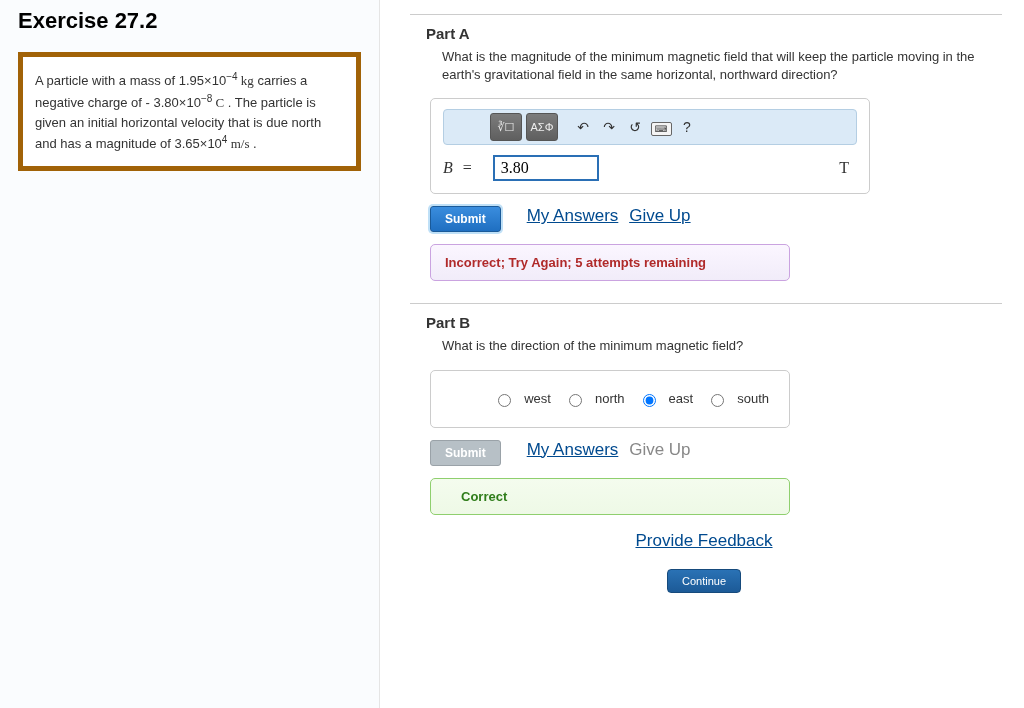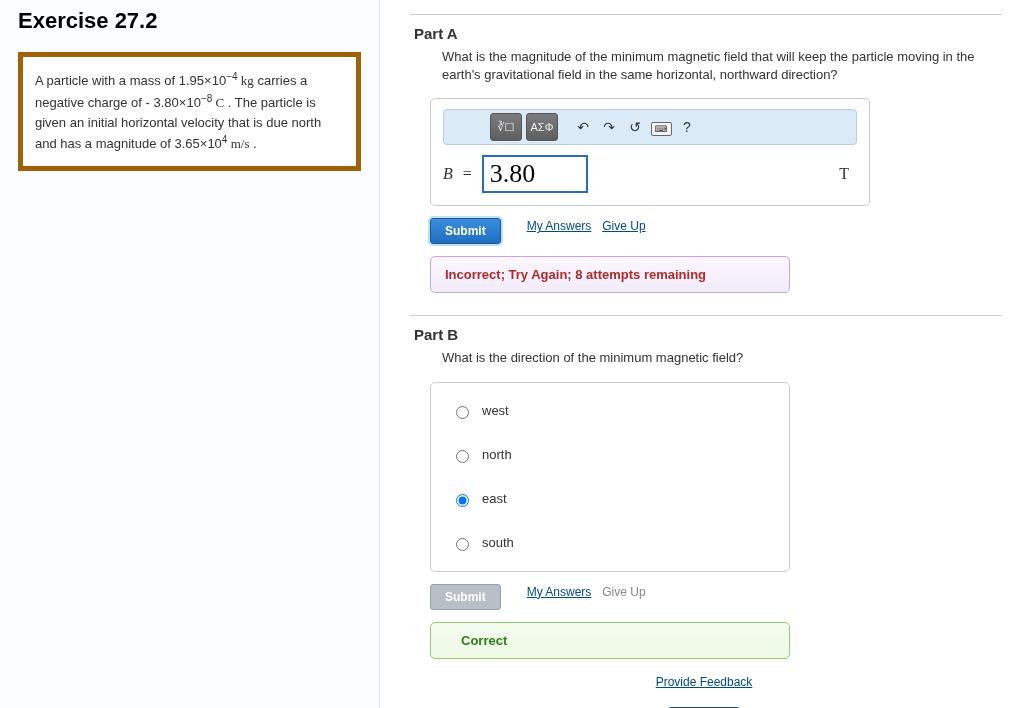--- a/index.html
+++ b/index.html
@@ -42,21 +42,21 @@
     box-sizing: border-box;
   }
   .part {
     border-top: 1px solid #ccc;
     padding-top: 6px;
     margin-top: 4px;
   }
   .part-title {
     font-weight: bold;
     font-size: 15px;
-    margin: 4px 0 6px 4px;
+    margin: 4px 0 6px 16px;
   }
   .part-question {
     margin: 0 0 14px 32px;
     line-height: 1.4;
   }
   .answer-area {
     margin-left: 20px;
     border: 1px solid #ccc;
     border-radius: 5px;
     width: 440px;
@@ -94,25 +94,26 @@
   .formula-row {
     display:flex;
     align-items:center;
     gap:10px;
     font-family:"Times New Roman", serif;
     font-size:16px;
   }
   .formula-row .var { font-style: italic; }
   .value-input {
     font-family: "Times New Roman", serif;
-    font-size: 26px;
+    font-size: 16px;
     padding: 2px 6px;
     width: 90px;
     border: 2px solid #2a6fb5;
     background: #fff;
+    margin-left: 11px;
   }
   .unit-right {
     margin-left: auto;
     padding-right: 8px;
     font-family:"Times New Roman", serif;
     font-size: 16px;
   }
   .submit-row {
     margin: 12px 0 0 20px;
     display:flex;
@@ -131,21 +132,21 @@
   }
   .btn-submit.disabled {
     background: #b7c0c6;
     border-color:#9aa2a8;
     box-shadow:none;
     cursor:default;
   }
   .link {
     color:#004a8f;
     text-decoration: underline;
-    font-size:12px;
+    font-size:17px;
     cursor:pointer;
   }
   .link.disabled { color:#888; text-decoration:none; cursor:default;}
   .feedback {
     margin: 12px 0 0 20px;
     width: 360px;
     border-radius:5px;
     padding: 10px 14px;
     font-weight:bold;
     font-size:13px;
@@ -157,22 +158,22 @@
     color:#b02a2a;
   }
   .feedback.correct {
     border:1px solid #8fcf6e;
     background: linear-gradient(#f4fcee,#eef9e6);
     color:#2f7d1a;
     padding-left:30px;
   }
   .radio-list {
     display:flex;
-    flex-direction:column;
-    gap:28px;
+    flex-direction:row;
+    gap:13px;
     padding: 6px 4px;
     justify-content: flex-end;
   }
   .radio-item { display:flex; align-items:center; gap:10px; font-size:13px;}
   .answer-area.radios { width:360px; padding:14px 16px; }
   .footer-row {
     display:flex;
     justify-content:flex-end;
     align-items:center;
     gap:18px;
@@ -236,21 +237,21 @@
       </div>
 
       <div class="submit-row">
         <button class="btn-submit">Submit</button>
         <span>
           <span class="link">My Answers</span>&nbsp;&nbsp;
           <span class="link">Give Up</span>
         </span>
       </div>
 
-      <div class="feedback incorrect">Incorrect; Try Again; 8 attempts remaining</div>
+      <div class="feedback incorrect">Incorrect; Try Again; 5 attempts remaining</div>
     </div>
 
     <div class="part" style="margin-top:22px;">
       <div class="part-title">Part B</div>
       <div class="part-question">What is the direction of the minimum magnetic field?</div>
 
       <div class="answer-area radios">
         <div class="radio-list">
           <label class="radio-item">
             <input type="radio" name="dir" style="">

